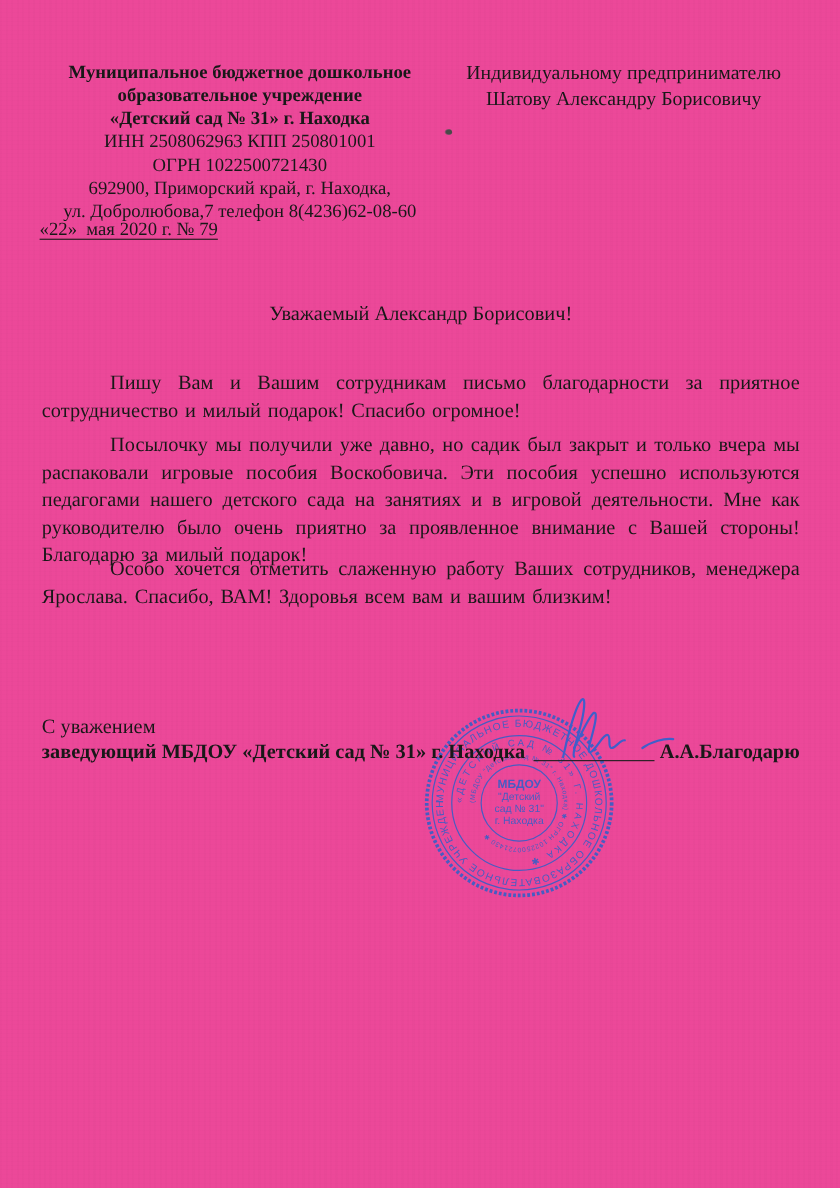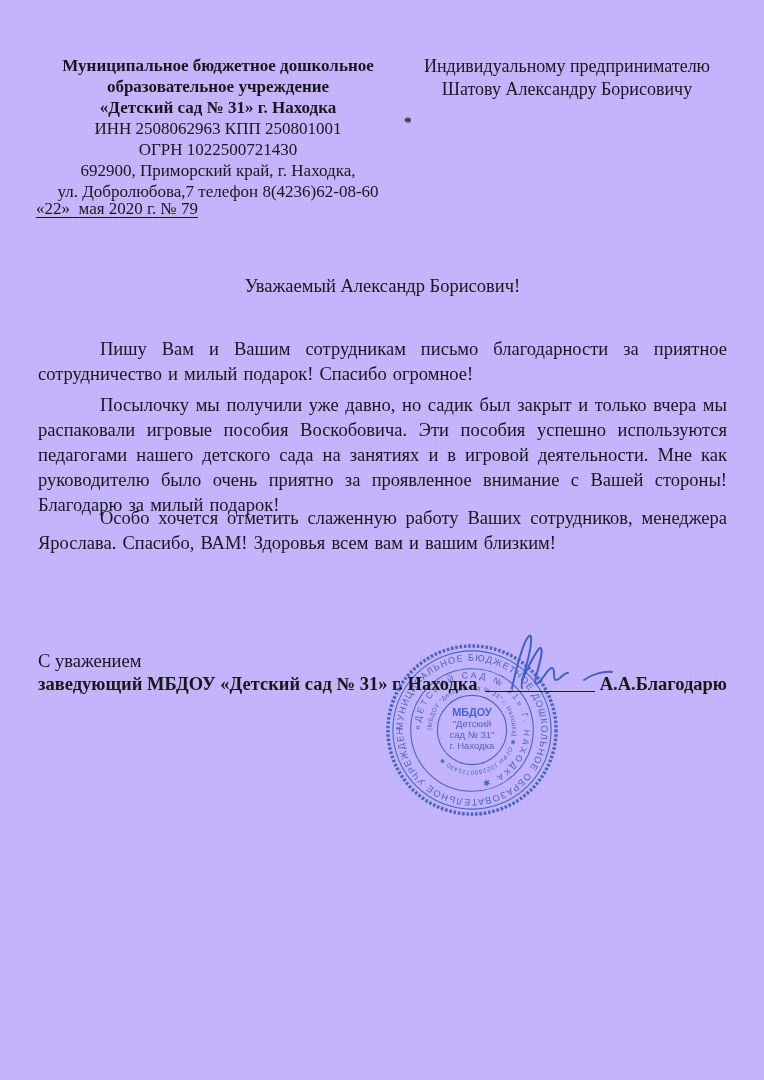--- a/index.html
+++ b/index.html
@@ -4,21 +4,21 @@
 <style>
   * { margin: 0; padding: 0; box-sizing: border-box; }
   html, body { background: #e8e8e8; }
   body { font-family: "Liberation Serif", "DejaVu Serif", serif; }
 
   .page {
     position: relative;
     width: 764px;
     height: 1080px;
     margin: 0 auto;
-    background: #c4b5fd;
+    background: #ec4899;
     color: #181818;
     overflow: hidden;
   }
   
   .page::after {
     content: "";
     position: absolute; inset: 0;
     background:
       repeating-linear-gradient(90deg, rgba(0,0,0,0.012) 0 2px, transparent 2px 5px),
       repeating-linear-gradient(0deg, rgba(0,0,0,0.008) 0 1px, transparent 1px 4px);

